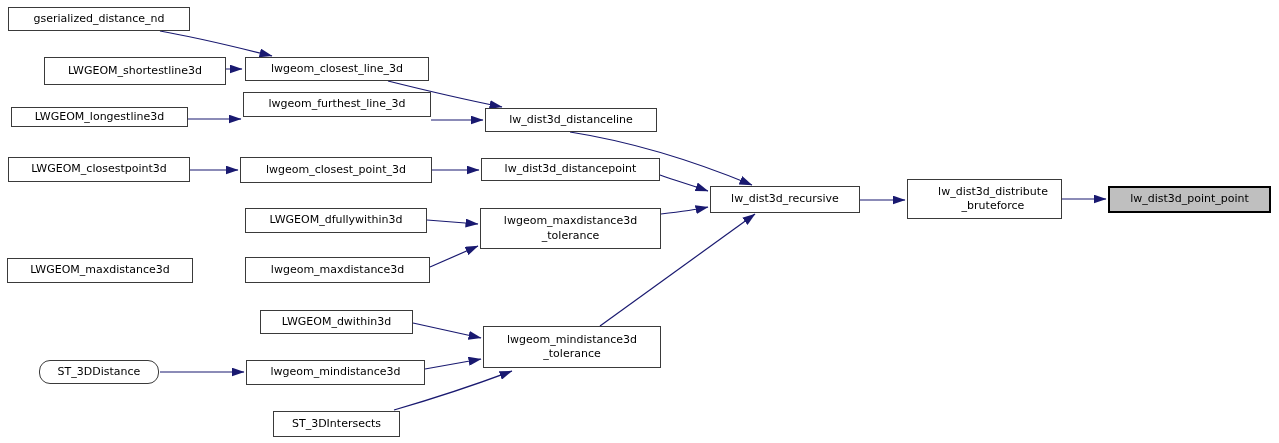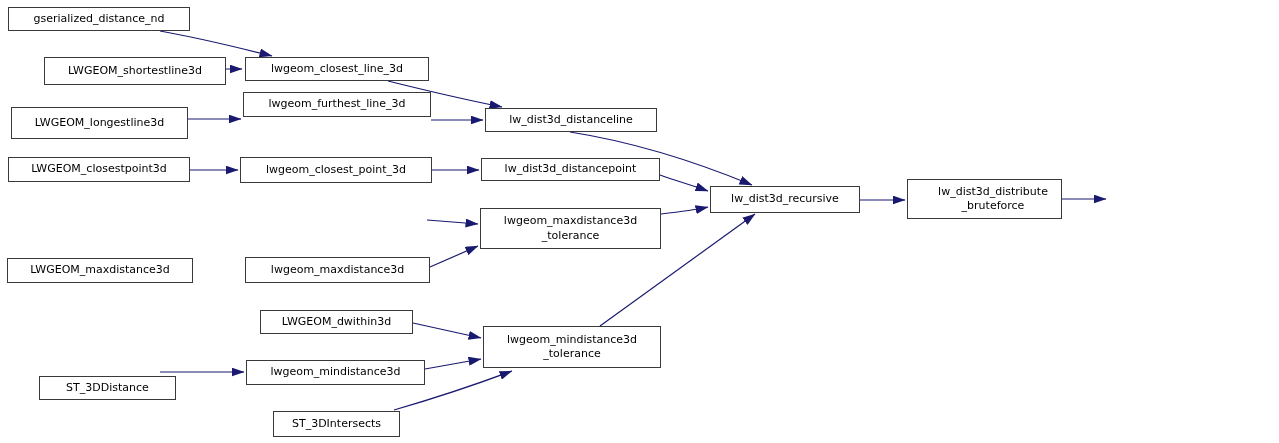--- a/index.html
+++ b/index.html
@@ -76,63 +76,69 @@
     </svg>
 <div class="node" style="left: 8px; top: 7px; width: 182px; height: 24px;">
       <span>gserialized_distance_nd</span>
     </div>
     <div class="node" style="left: 8px; top: 57px; width: 182px; height: 28px; margin-left: 36px;">
       <span>LWGEOM_shortestline3d</span>
     </div>
     <div class="node" style="left: 245px; top: 57px; width: 184px; height: 24px;">
       <span>lwgeom_closest_line_3d</span>
     </div>
-    <div class="node" style="left: 11px; top: 107px; width: 177px; height: 32px;">
+    <div class="node" style="left: 11px; top: 107px; width: 177px; height: 20px;">
       <span>LWGEOM_longestline3d</span>
     </div>
     <div class="node" style="left: 243px; top: 92px; width: 188px; height: 25px;">
       <span>lwgeom_furthest_line_3d</span>
     </div>
     <div class="node" style="left: 485px; top: 108px; width: 172px; height: 24px;">
       <span>lw_dist3d_distanceline</span>
     </div>
     <div class="node" style="left: 8px; top: 157px; width: 182px; height: 25px;">
       <span>LWGEOM_closestpoint3d</span>
     </div>
     <div class="node" style="left: 240px; top: 157px; width: 192px; height: 26px;">
       <span>lwgeom_closest_point_3d</span>
     </div>
     <div class="node" style="left: 481px; top: 158px; width: 179px; height: 23px;">
       <span>lw_dist3d_distancepoint</span>
     </div>
+    <div class="node" style="left: 245px; top: 208px; width: 182px; height: 25px;">
+      <span>LWGEOM_dfullywithin3d</span>
+    </div>
     <div class="node" style="left: 480px; top: 208px; width: 181px; height: 41px;">
       <span>lwgeom_maxdistance3d</span>
       <span>_tolerance</span>
     </div>
     <div class="node" style="left: 710px; top: 186px; width: 150px; height: 27px;">
       <span>lw_dist3d_recursive</span>
     </div>
     <div class="node" style="left: 907px; top: 179px; width: 155px; height: 40px; padding-left: 17px;">
       <span>lw_dist3d_distribute</span>
       <span>_bruteforce</span>
+    </div>
+    <div class="node highlight" style="left: 1108px; top: 186px; width: 163px; height: 27px;">
+      <span>lw_dist3d_point_point</span>
     </div>
     <div class="node" style="left: 7px; top: 258px; width: 186px; height: 25px;">
       <span>LWGEOM_maxdistance3d</span>
     </div>
     <div class="node" style="left: 245px; top: 257px; width: 185px; height: 26px;">
       <span>lwgeom_maxdistance3d</span>
     </div>
     <div class="node" style="left: 260px; top: 310px; width: 153px; height: 24px;">
       <span>LWGEOM_dwithin3d</span>
     </div>
     <div class="node" style="left: 483px; top: 326px; width: 178px; height: 42px;">
       <span>lwgeom_mindistance3d</span>
       <span>_tolerance</span>
     </div>
-    <div class="node" style="left: 39px; top: 376px; width: 137px; height: 24px;">
+    <div class="node" style="left: 39px; top: 360px; width: 120px; height: 24px; border-radius: 11px;">
       <span>ST_3DDistance</span>
     </div>
     <div class="node" style="left: 246px; top: 360px; width: 179px; height: 25px;">
       <span>lwgeom_mindistance3d</span>
     </div>
     <div class="node" style="left: 273px; top: 411px; width: 127px; height: 26px;">
       <span>ST_3DIntersects</span>
     </div>
   </div>
 

